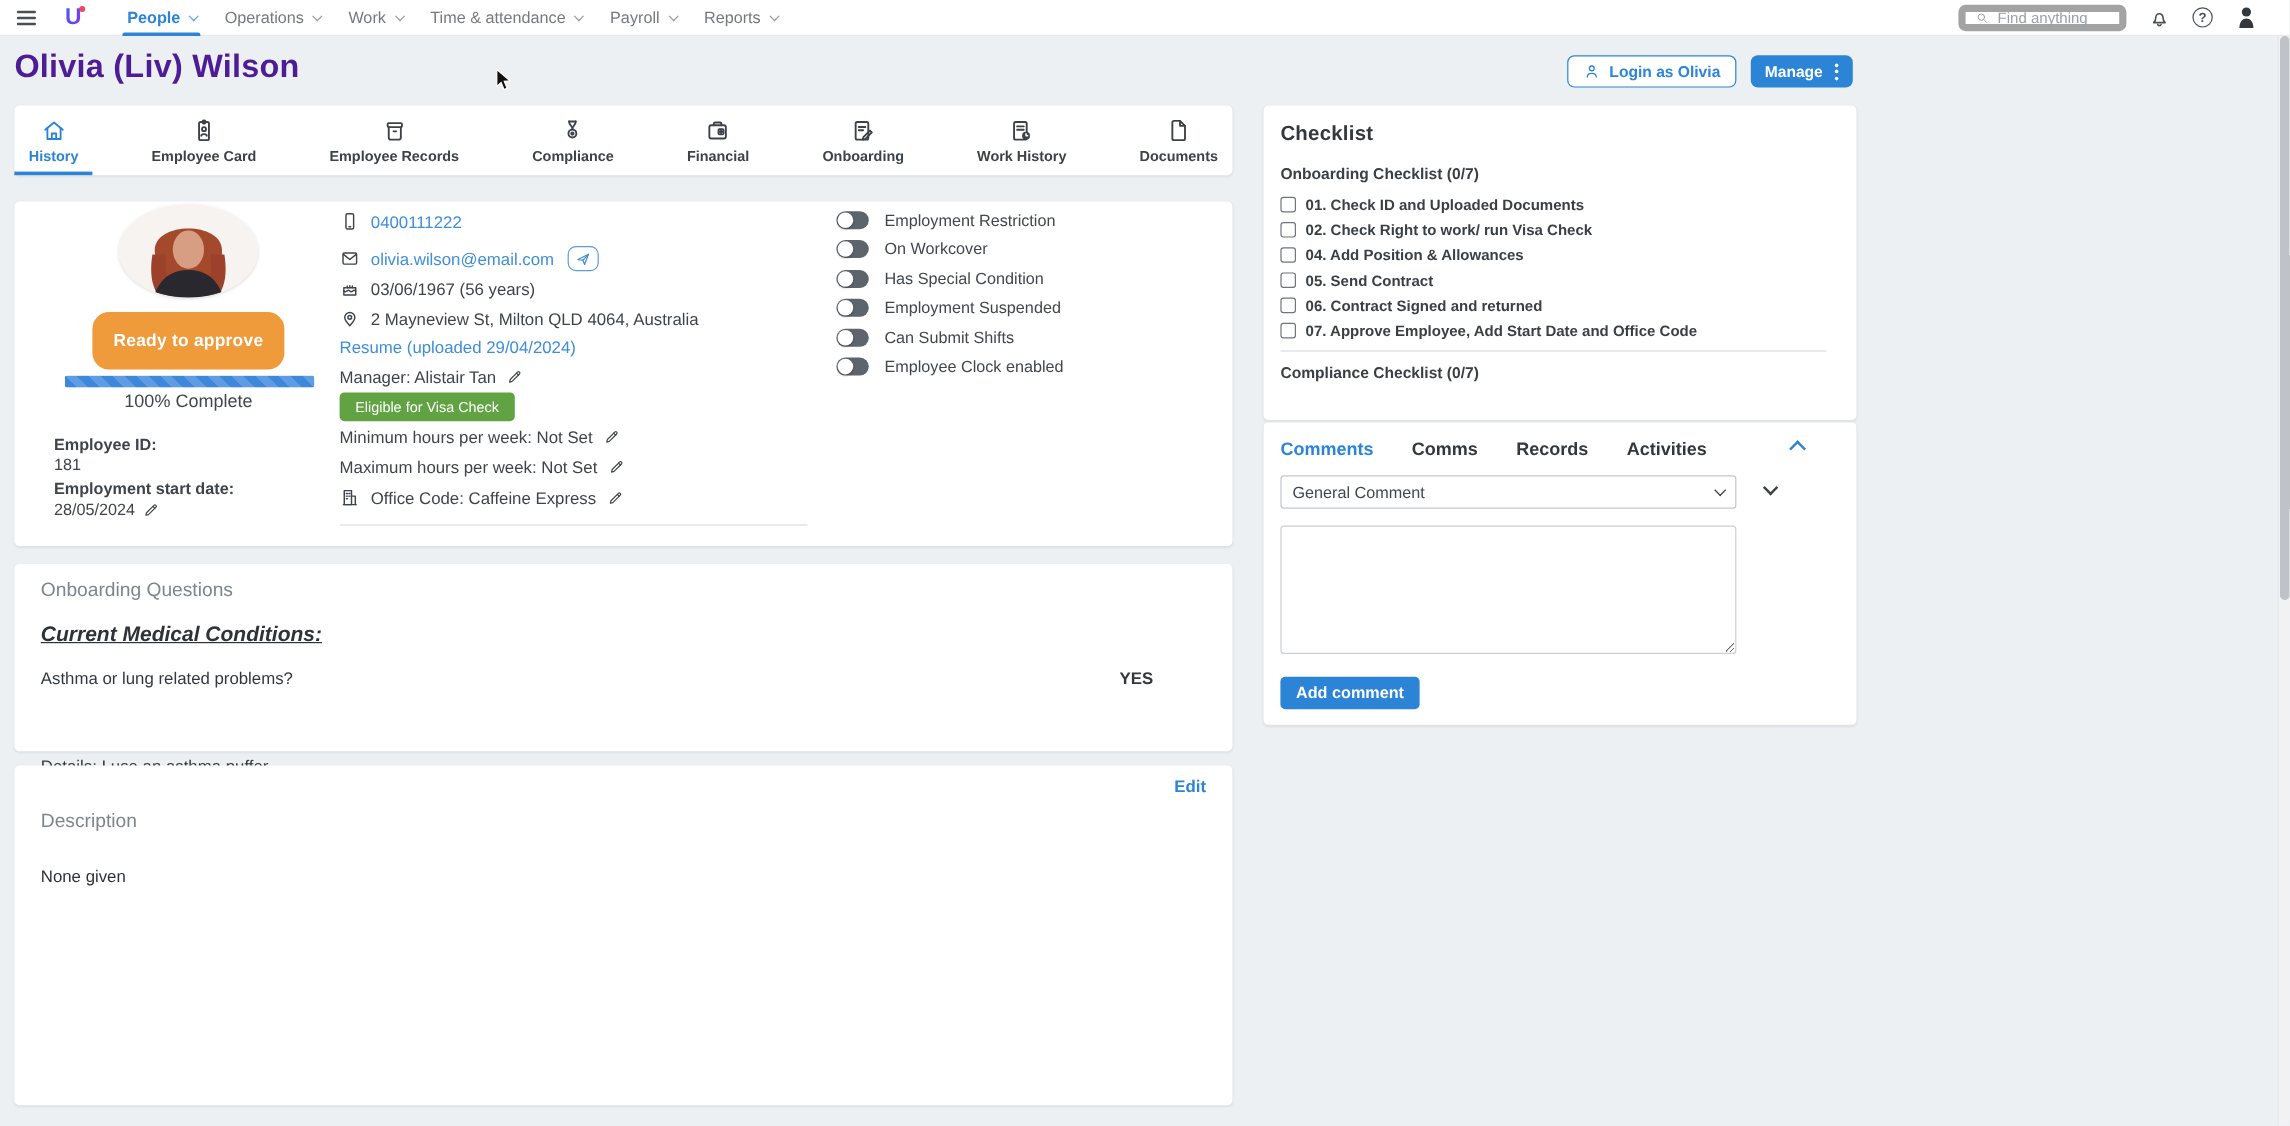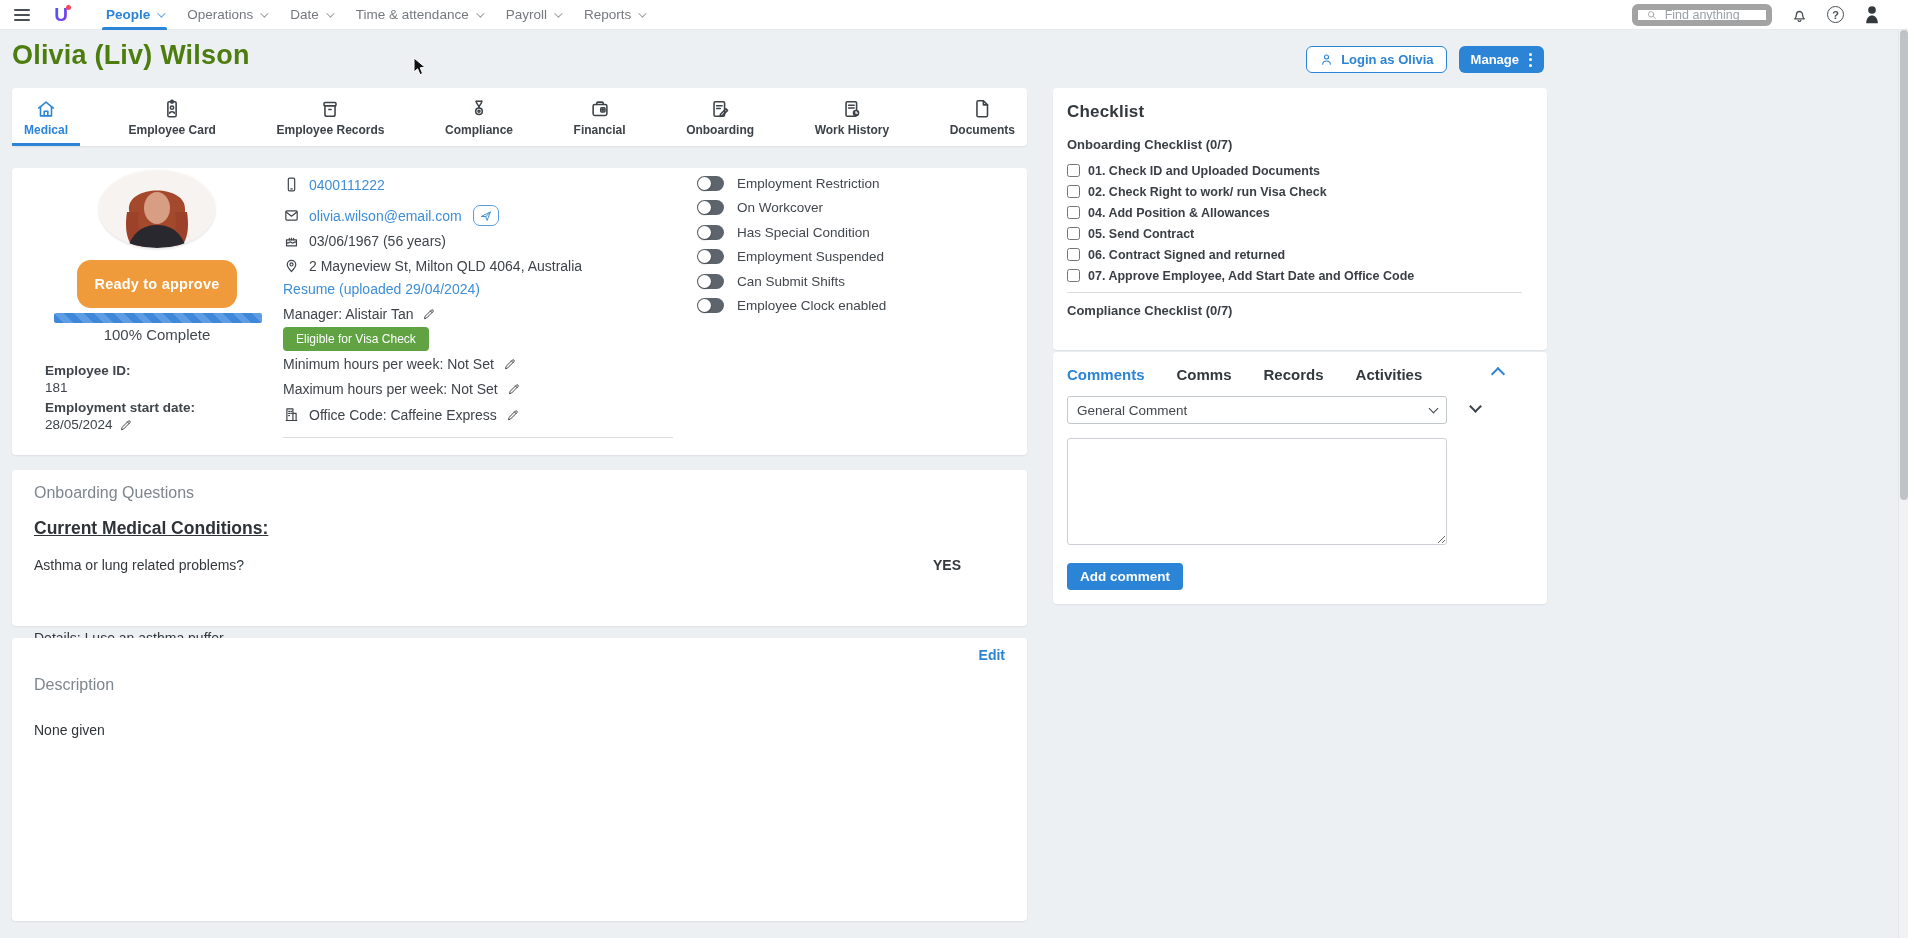--- a/index.html
+++ b/index.html
@@ -20,21 +20,21 @@
   .nav-item.active::after { content:""; position:absolute; left:8px; right:8px; bottom:-1px; height:3px; background:#2b84d6; border-radius:2px 2px 0 0; }
   .chev { width:6px; height:6px; border-right:1.6px solid currentColor; border-bottom:1.6px solid currentColor; transform:rotate(45deg) translateY(-2px); opacity:.75; }
   .topbar-right { margin-left:auto; display:flex; align-items:center; gap:18px; padding-right:26px; }
   .search { display:flex; align-items:center; gap:7px; width:140px; height:22px; border:6px solid #a3a3a3; border-radius:6px; padding:0 8px; background:#fff; }
   .search input { border:none; outline:none; width:100%; font-size:12.5px; color:#42474d; font-family:inherit; background:transparent; }
   .search input::placeholder { color:#9aa0a6; }
   .icon-btn { display:flex; align-items:center; justify-content:center; cursor:pointer; }
   .help-circle { width:17px; height:17px; border:1.5px solid #4a4f55; border-radius:50%; font-size:11px; font-weight:700; color:#4a4f55; display:flex; align-items:center; justify-content:center; }
 
   
-  .page-title { position:absolute; left:12px; top:40px; font-size:27px; font-weight:700; color:#4d7c0f; letter-spacing:.2px; }
+  .page-title { position:absolute; left:12px; top:40px; font-size:27px; font-weight:700; color:#4c1d95; letter-spacing:.2px; }
   .header-actions { position:absolute; top:46px; right:364px; display:flex; gap:12px; }
   .btn-outline { display:flex; align-items:center; gap:7px; height:27px; padding:0 12px; border:1px solid #2b84d6; color:#2b84d6; background:#fff; border-radius:6px; font-size:13px; font-weight:600; cursor:pointer; }
   .btn-fill { display:flex; align-items:center; gap:10px; height:27px; padding:0 12px; background:#2b84d6; color:#fff; border:none; border-radius:6px; font-size:13px; font-weight:600; cursor:pointer; }
   .kebab { display:flex; flex-direction:column; gap:2.5px; }
   .kebab i { width:3px; height:3px; border-radius:50%; background:#fff; }
 
   
   .card { position:absolute; background:#fff; border-radius:4px; box-shadow:0 1px 2px rgba(20,30,40,.07); }
   .left-col { left:12px; width:1015px; }
   .right-col { left:1053px; width:494px; }
@@ -68,21 +68,21 @@
   .mid-divider { position:absolute; left:0; top:269px; width:390px; border-top:1px solid #dadde0; }
   .p-right { position:absolute; left:685px; top:0; width:320px; height:287px; }
   .toggle-row { position:absolute; left:0; display:flex; align-items:center; gap:13px; }
   .toggle { width:27px; height:15px; background:#5d646b; border-radius:8px; position:relative; cursor:pointer; flex:none; }
   .toggle .knob { position:absolute; left:1px; top:1px; width:13px; height:13px; background:#fff; border-radius:50%; box-shadow:0 1px 2px rgba(0,0,0,.3); }
   .toggle-row .tlbl { font-size:13.5px; color:#42474d; }
 
   
   .questions-card { top:470px; height:156px; }
   .q-heading { position:absolute; left:22px; top:14px; font-size:16px; color:#7e868d; }
-  .q-section { position:absolute; left:22px; top:48px; font-size:17.5px; font-weight:700; color:#2e3338; text-decoration:underline; }
+  .q-section { position:absolute; left:22px; top:48px; font-size:17.5px; font-weight:700; color:#2e3338; text-decoration:underline;font-style:italic; }
   .q-question { position:absolute; left:22px; top:87px; font-size:14px; color:#33383d; }
   .q-answer { position:absolute; right:66px; top:87px; font-size:14px; font-weight:600; color:#33383d; }
   .q-details { position:absolute; left:22px; top:114px; font-size:14px; color:#33383d;margin-top:46px; }
 
   
   .description-card { top:638px; height:283px; }
   .d-edit { position:absolute; right:22px; top:9px; font-size:14px; font-weight:700; color:#2b84d6; cursor:pointer; }
   .d-heading { position:absolute; left:22px; top:38px; font-size:16px; color:#7e868d; }
   .d-body { position:absolute; left:22px; top:84px; font-size:14px; color:#2e3338; }
 
@@ -137,21 +137,21 @@
     <div class="nav">
       <div class="nav-item active">
           <span>People</span>
           <span class="chev"></span>
         </div>
       <div class="nav-item">
           <span>Operations</span>
           <span class="chev"></span>
         </div>
       <div class="nav-item">
-          <span>Date</span>
+          <span>Work</span>
           <span class="chev"></span>
         </div>
       <div class="nav-item">
           <span>Time &amp; attendance</span>
           <span class="chev"></span>
         </div>
       <div class="nav-item">
           <span>Payroll</span>
           <span class="chev"></span>
         </div>
@@ -209,21 +209,21 @@
       <path d="M1 1 L1 15 L4.6 11.8 L7 17.6 L9.6 16.5 L7.2 10.8 L12 10.3 Z" fill="#111" stroke="#fff" stroke-width="1"></path>
     </svg>
 
   <div class="card left-col tabs-card">
     <div class="tab active">
       <svg class="stroke" viewBox="0 0 24 24">
           <path d="M4 11 L12 4.5 L20 11"></path>
           <path d="M6 9.5 V19.5 H18 V9.5"></path>
           <path d="M10 19.5 V14.5 H14 V19.5"></path>
         </svg>
-      <span class="lbl">Medical</span>
+      <span class="lbl">History</span>
     </div>
     <div class="tab">
       <svg class="stroke" viewBox="0 0 24 24">
           <rect x="7.5" y="4" width="9" height="16.5" rx="1.5"></rect>
           <rect x="10.8" y="2.5" width="2.4" height="3" rx="0.8"></rect>
           <circle cx="12" cy="10.5" r="1.8"></circle>
           <path d="M9.5 16.5 C9.5 14.5 14.5 14.5 14.5 16.5"></path>
         </svg>
       <span class="lbl">Employee Card</span>
     </div>

